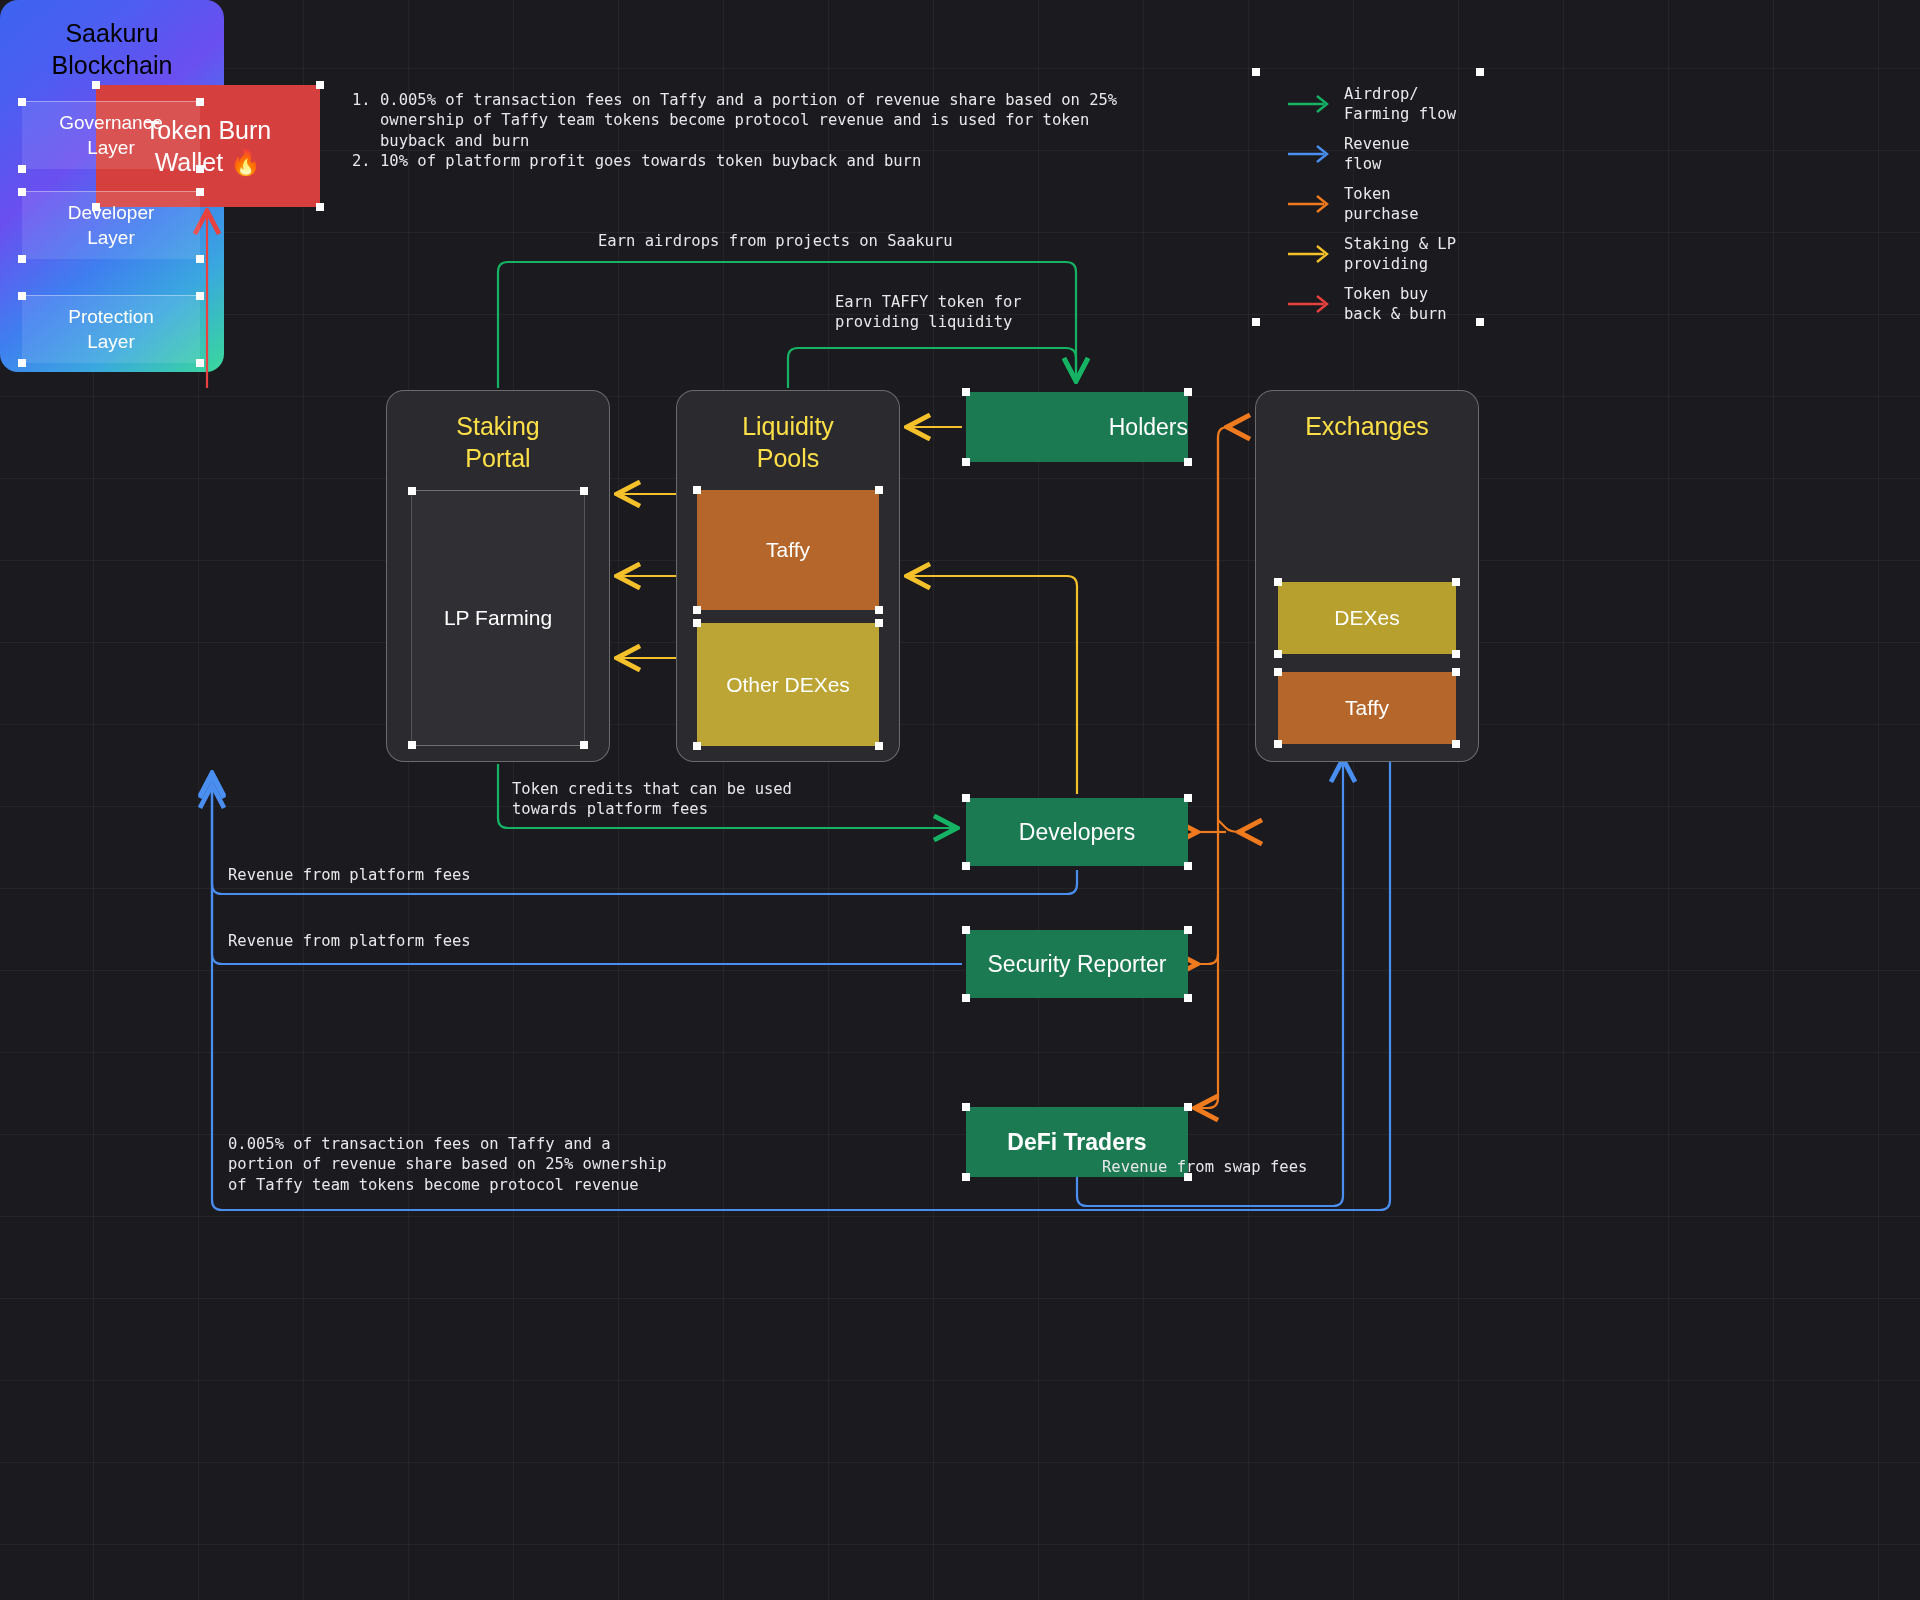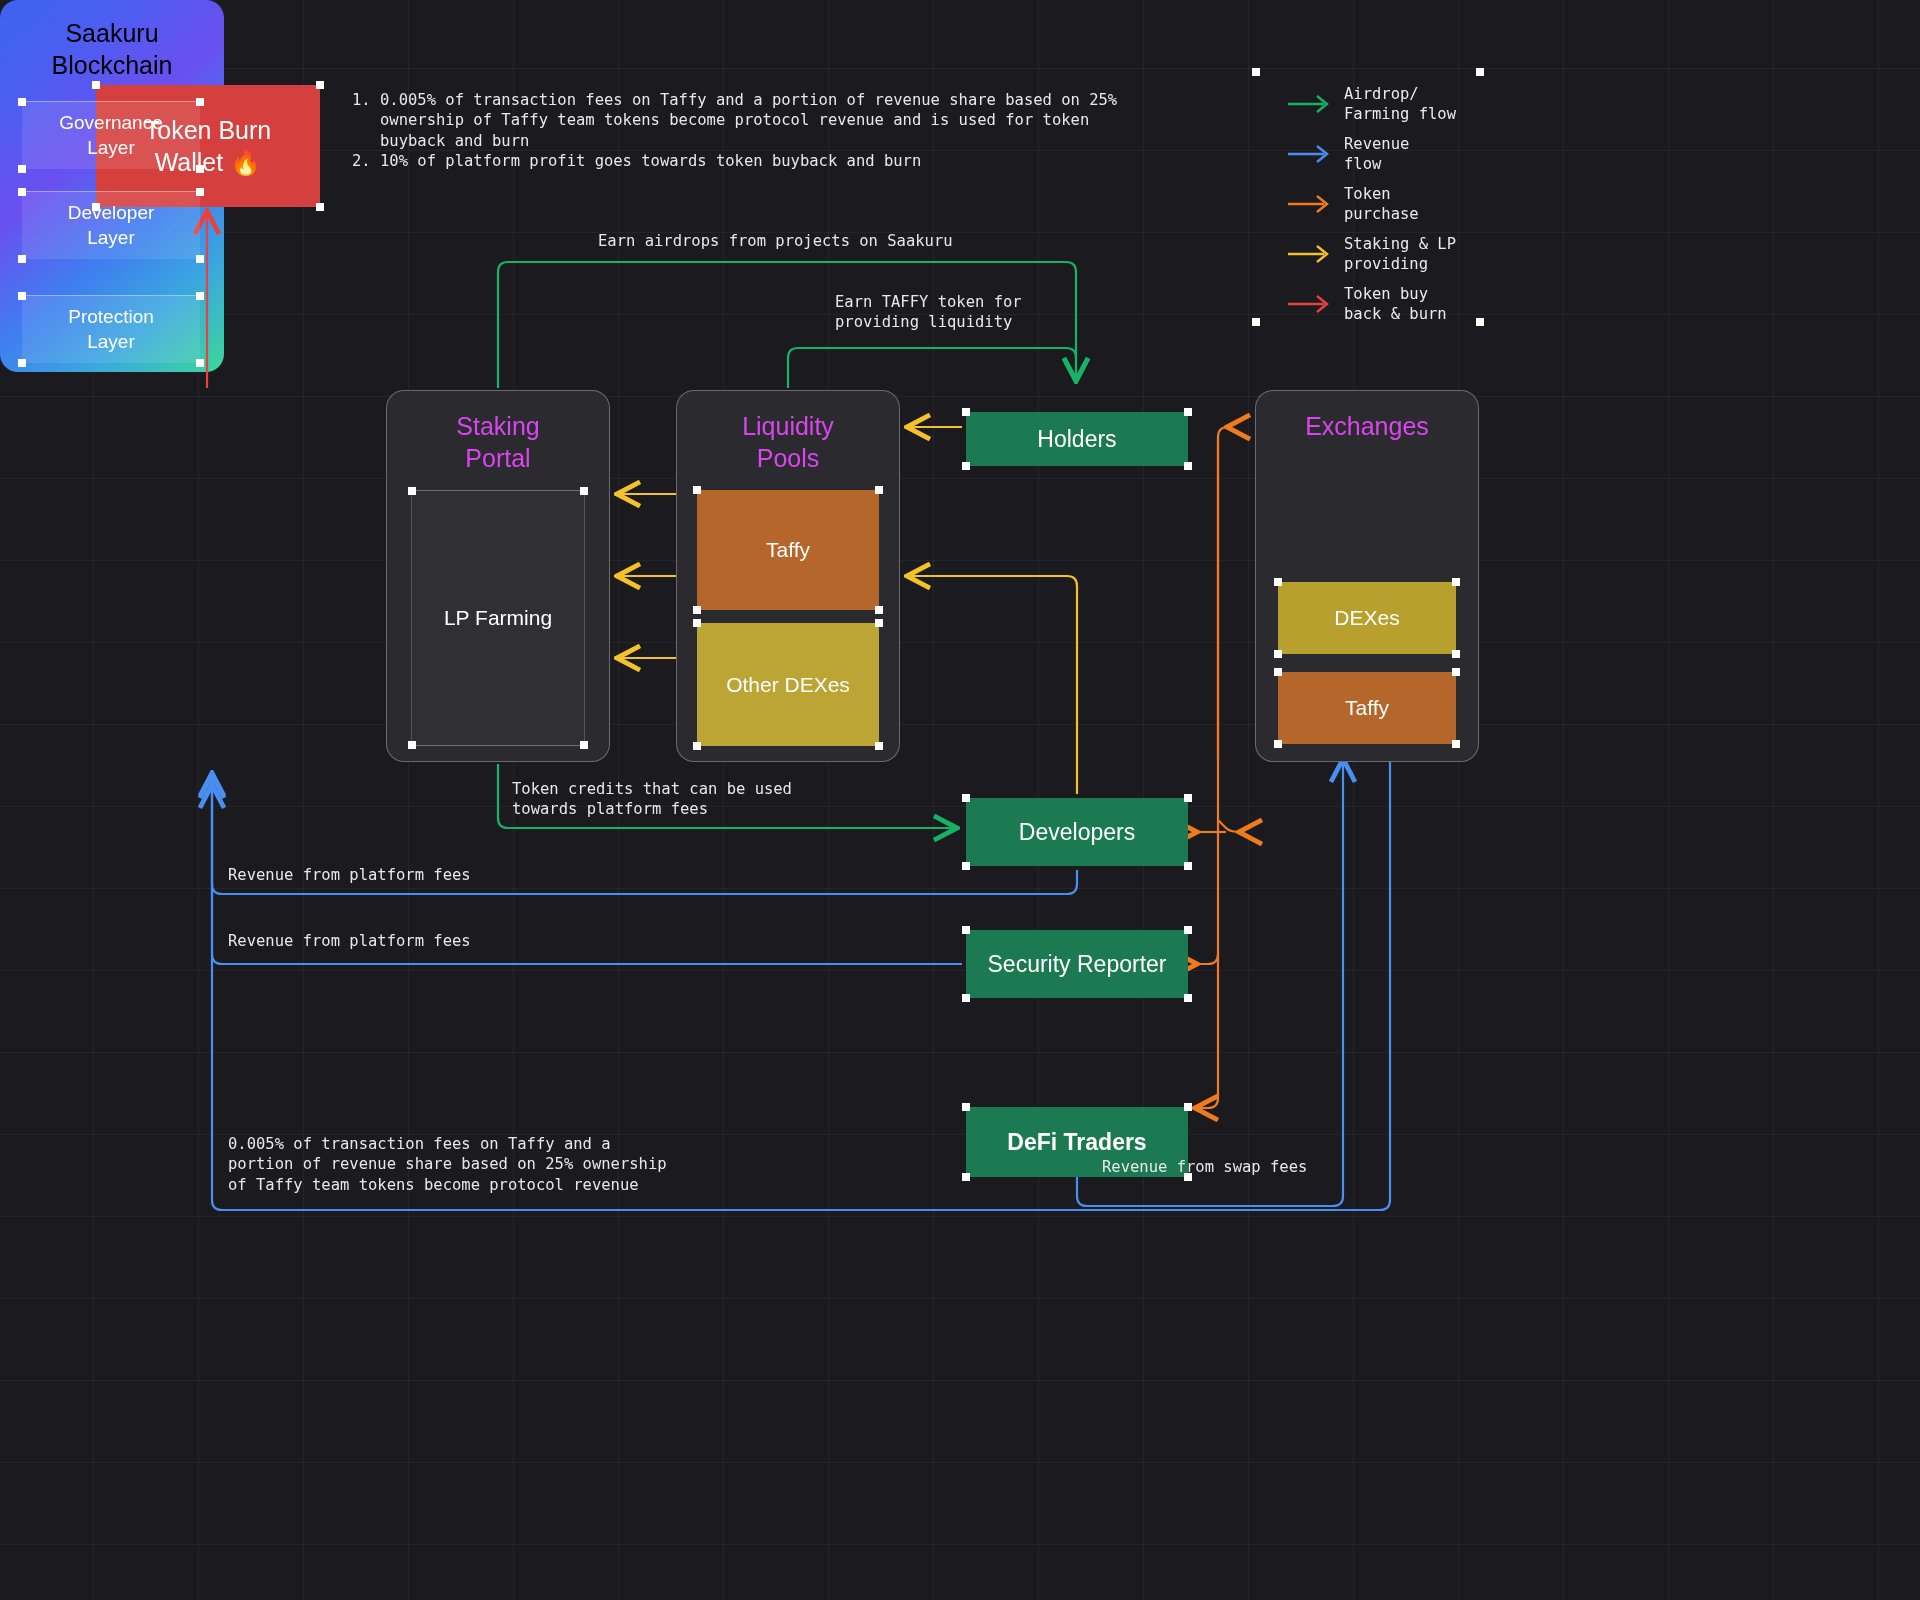--- a/index.html
+++ b/index.html
@@ -56,40 +56,40 @@
 
   
   .dark-card {
     position:absolute; border-radius:18px; background:#2b2b2f;
     border:1px solid rgba(255,255,255,0.30);
   }
   #staking-portal { left:386px; top:390px; width:224px; height:372px; }
   #liquidity-pools{ left:676px; top:390px; width:224px; height:372px; }
   #exchanges      { left:1255px; top:390px; width:224px; height:372px; }
   .card-title { position:absolute; left:0; right:0; top:20px; text-align:center;
-                color:#d946ef; font-size:25px; line-height:1.26; }
+                color:#fde047; font-size:25px; line-height:1.26; }
 
   .inner-box { position:absolute; display:flex; align-items:center; justify-content:center;
                text-align:center; color:#fff; font-size:21px; line-height:1.3; }
   #lp-staking { left:411px; top:490px; width:174px; height:256px;
                 background:#303034; border-top:1px solid rgba(255,255,255,0.30);
                 border-left:1px solid rgba(255,255,255,0.18);
                 border-right:1px solid rgba(255,255,255,0.18);
                 border-bottom:1px solid rgba(255,255,255,0.30); }
   #pool-taffy { left:697px; top:490px; width:182px; height:120px; background:#b5662b; }
   #pool-other { left:697px; top:623px; width:182px; height:123px; background:#bca534; }
 
   #ex-cexes { left:1278px; top:492px; width:178px; height:72px; background:#1f4b8e; }
   #ex-dexes { left:1278px; top:582px; width:178px; height:72px; background:#b8a02e; }
   #ex-taffy { left:1278px; top:672px; width:178px; height:72px; background:#b5662b; }
 
   
   .actor { position:absolute; background:#1c7a53; color:#fff; font-size:23px;
            display:flex; align-items:center; justify-content:center; }
-  #holders    { left:966px; top:412px; width:222px; height:54px; }
+  #holders    { left:966px; top:392px; width:222px; height:70px;justify-content:flex-end; }
   #developers { left:966px; top:798px; width:222px; height:68px; }
   #security   { left:966px; top:930px; width:222px; height:68px; }
   #traders    { left:966px; top:1107px; width:222px; height:70px;font-weight:bold; }
 
   
   .mono { position:absolute; color:#e8e8ea;
           font-family:"DejaVu Sans Mono","Liberation Mono",monospace;
           font-size:15.5px; line-height:1.31; white-space:pre; }
   #note-top { left:352px; top:90px; }
   #lbl-airdrops   { left:598px; top:231px; }

